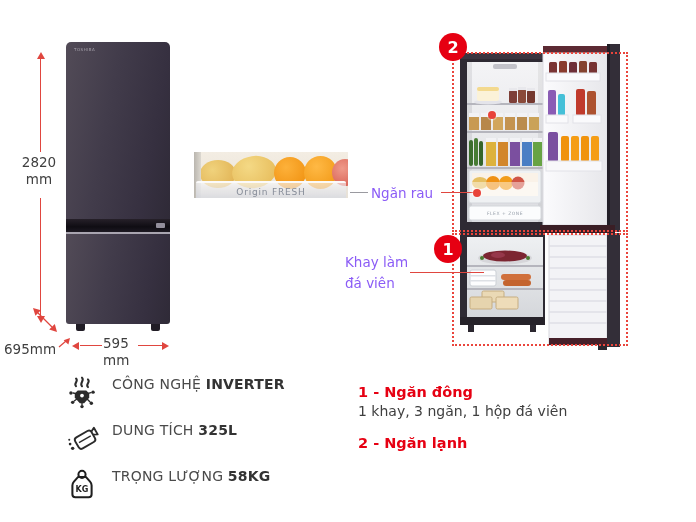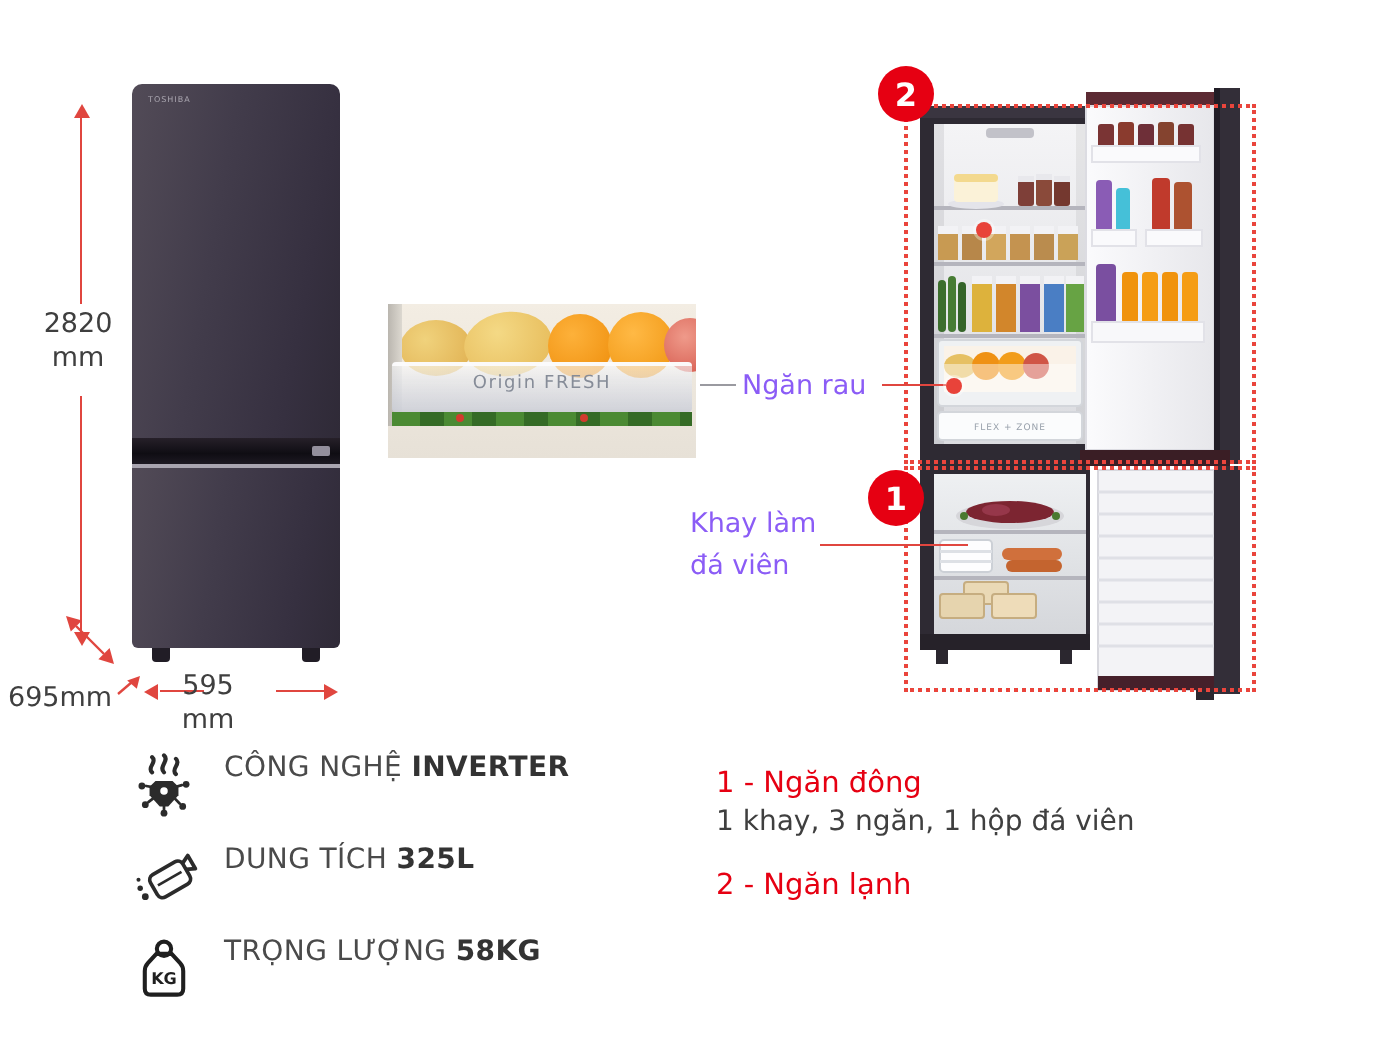--- a/index.html
+++ b/index.html
@@ -21,21 +21,21 @@
   
   .dline{position:absolute;background:#e0463f}
   .dim-text{position:absolute;font-size:13.5px;line-height:17px;color:#3f3f3f}
   .arr{position:absolute;width:0;height:0}
   .arr-up{border-left:4px solid transparent;border-right:4px solid transparent;border-bottom:7px solid #e0463f}
   .arr-down{border-left:4px solid transparent;border-right:4px solid transparent;border-top:7px solid #e0463f}
   .arr-left{border-top:4px solid transparent;border-bottom:4px solid transparent;border-right:7px solid #e0463f}
   .arr-right{border-top:4px solid transparent;border-bottom:4px solid transparent;border-left:7px solid #e0463f}
 
   
-  .drawer-photo{width:154px;height:77px;background:linear-gradient(#f3ede3,#e7e1d7);overflow:hidden}
+  .drawer-photo{width:154px;height:46px;background:linear-gradient(#f3ede3,#e7e1d7);overflow:hidden}
   .dp-wall{position:absolute;left:0;top:0;width:7px;height:61px;background:linear-gradient(90deg,#bab6af,#dcd8d0)}
   .fruit{position:absolute;border-radius:50%}
   .dp-front{position:absolute;left:2px;top:29px;width:150px;height:25px;border-radius:2px;
             background:linear-gradient(rgba(249,250,253,.6),rgba(203,206,216,.85));
             border-top:2px solid rgba(255,255,255,.9);
             text-align:center;font-size:9px;letter-spacing:.8px;color:#868c98;padding-top:4px;box-sizing:border-box}
   .dp-veg{position:absolute;left:2px;top:54px;width:150px;height:7px;
           background:repeating-linear-gradient(90deg,#4b8a33 0 14px,#356b26 14px 26px)}
   .dp-tomato{position:absolute;width:4px;height:4px;border-radius:50%;background:#d23b2e}
 
@@ -49,21 +49,21 @@
          font-weight:bold;font-size:16px;display:flex;align-items:center;justify-content:center;z-index:8}
   .callout-text{position:absolute;font-size:13.5px;color:#8b5cf6}
 
   
   .feat-row{display:flex;align-items:flex-start;height:40px;margin-bottom:6px}
   .feat-icon{width:40px;display:flex;justify-content:center}
   .feat-text{margin-left:10px;font-size:14px;letter-spacing:.2px;color:#4a4a4a;white-space:nowrap}
   .feat-text b{color:#333}
 
   
-  .leg-title{color:#e60012;font-weight:normal;font-size:14.5px;margin-bottom:3px}
+  .leg-title{color:#e60012;font-weight:bold;font-size:14.5px;margin-bottom:3px}
   .leg-desc{color:#3f3f3f;font-size:14px;line-height:17.5px}
   .leg-block + .leg-block{margin-top:14px}
 </style>
 </head>
 <body>
 
 <div class="stage">
 
   <div class="abs fridge-closed" style="left:66px;top:42px">
     <div class="fc-door fc-top">
@@ -84,21 +84,21 @@
   <div class="arr arr-down" style="left:36.5px;top:316px"></div>
   <div class="dim-text" style="left:10px;top:154px;width:58px;text-align:center">
     <div>2820</div>
     <div>mm</div>
   </div>
 
   <div class="dline" style="left:80px;top:345px;width:22px;height:1px"></div>
   <div class="dline" style="left:138px;top:345px;width:24px;height:1px"></div>
   <div class="arr arr-left" style="left:72px;top:341.5px"></div>
   <div class="arr arr-right" style="left:162px;top:341.5px"></div>
-  <div class="dim-text" style="left:87px;top:335px;width:34px;text-align:center">
+  <div class="dim-text" style="left:103px;top:335px;width:34px;">
     <div>595</div>
     <div>mm</div>
   </div>
 
   <svg class="abs" style="left:30px;top:306px" width="30" height="28">
     <line x1="8" y1="7" x2="22" y2="21" stroke="#e0463f" stroke-width="1.2"></line>
     <path d="M3 2 l8 2.2 -5.6 5.6 z" fill="#e0463f"></path>
     <path d="M27 26 l-2.2 -8 -5.6 5.6 z" fill="#e0463f"></path>
   </svg>
   <svg class="abs" style="left:56px;top:335px" width="16" height="14">

